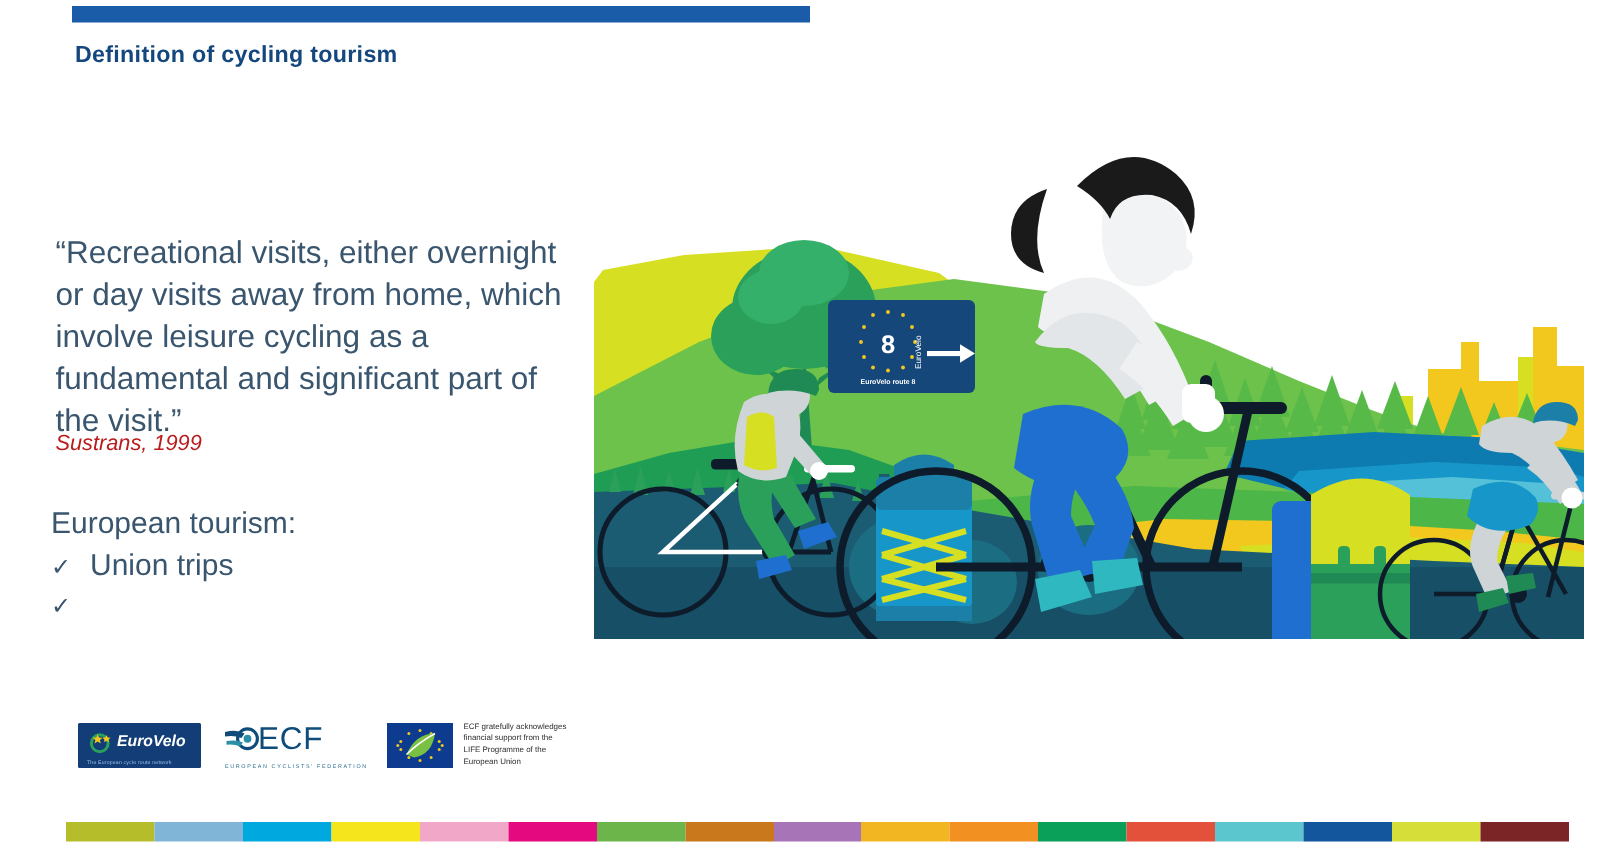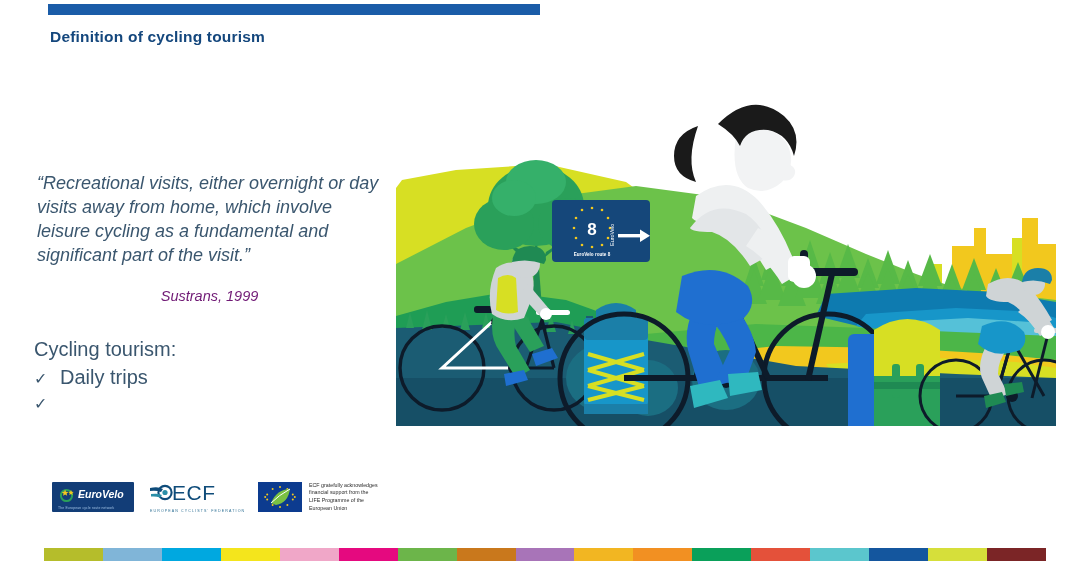--- a/index.html
+++ b/index.html
@@ -20,30 +20,30 @@
     background: #1a5ca8;
   }
   .slide-title {
     position: absolute; left: 50px; top: 28px;
     font-size: 15.5px; font-weight: bold;
     color: #14477d; letter-spacing: .2px;
   }
 
   
   .quote {
-    position: absolute; left: 37px; top: 172px;
+    position: absolute; left: 37px; top: 155px;
     width: 350px;
-    font-size: 18px; font-style: italic;
+    font-size: 21px; 
     line-height: 1.33; color: #3a566e;
   }
   .quote-source {
     position: absolute; left: 37px; top: 288px;
-    width: 345px; text-align: center;
+    width: 345px; text-align: left;
     font-size: 14.5px; font-style: italic;
-    color: #701a75;
+    color: #b91c1c;
   }
 
   
   .list-heading {
     position: absolute; left: 34px; top: 338px;
     font-size: 20px; color: #3a566e;
   }
   .bullets {
     position: absolute; left: 34px; top: 366px;
     list-style: none; margin: 0; padding: 0;
@@ -114,25 +114,25 @@
 <body>
 
 <div class="slide">
 
   <div class="title-rule"></div>
   <div class="slide-title">Definition of cycling tourism</div>
 
   <div class="quote">“Recreational visits, either overnight or day visits away from home, which involve leisure cycling as a fundamental and significant part of the visit.”</div>
   <div class="quote-source">Sustrans, 1999</div>
 
-  <div class="list-heading">Cycling tourism:</div>
+  <div class="list-heading">European tourism:</div>
   <ul class="bullets">
     <li>
       <span class="tick">✓</span>
-      <span>Daily trips</span>
+      <span>Union trips</span>
     </li>
     <li>
       <span class="tick">✓</span>
     </li>
   </ul>
 
   <div class="illustration">
     <svg viewBox="0 0 660 368" width="660" height="368" xmlns="http://www.w3.org/2000/svg">
       <defs>
         <clipPath id="frame">

